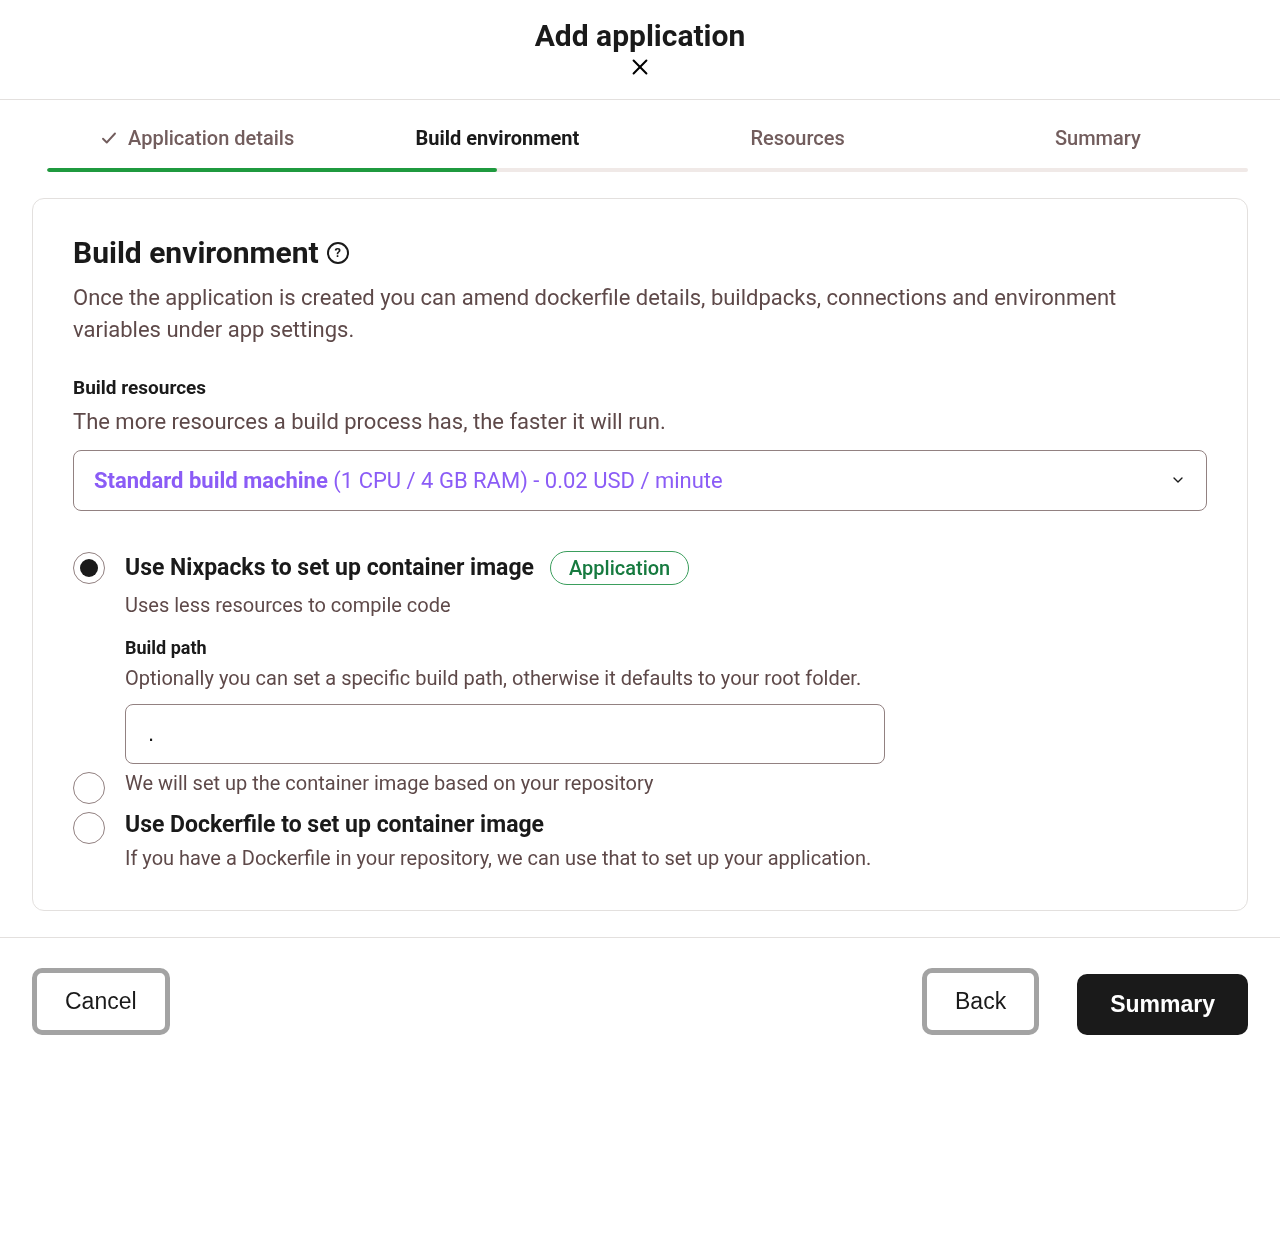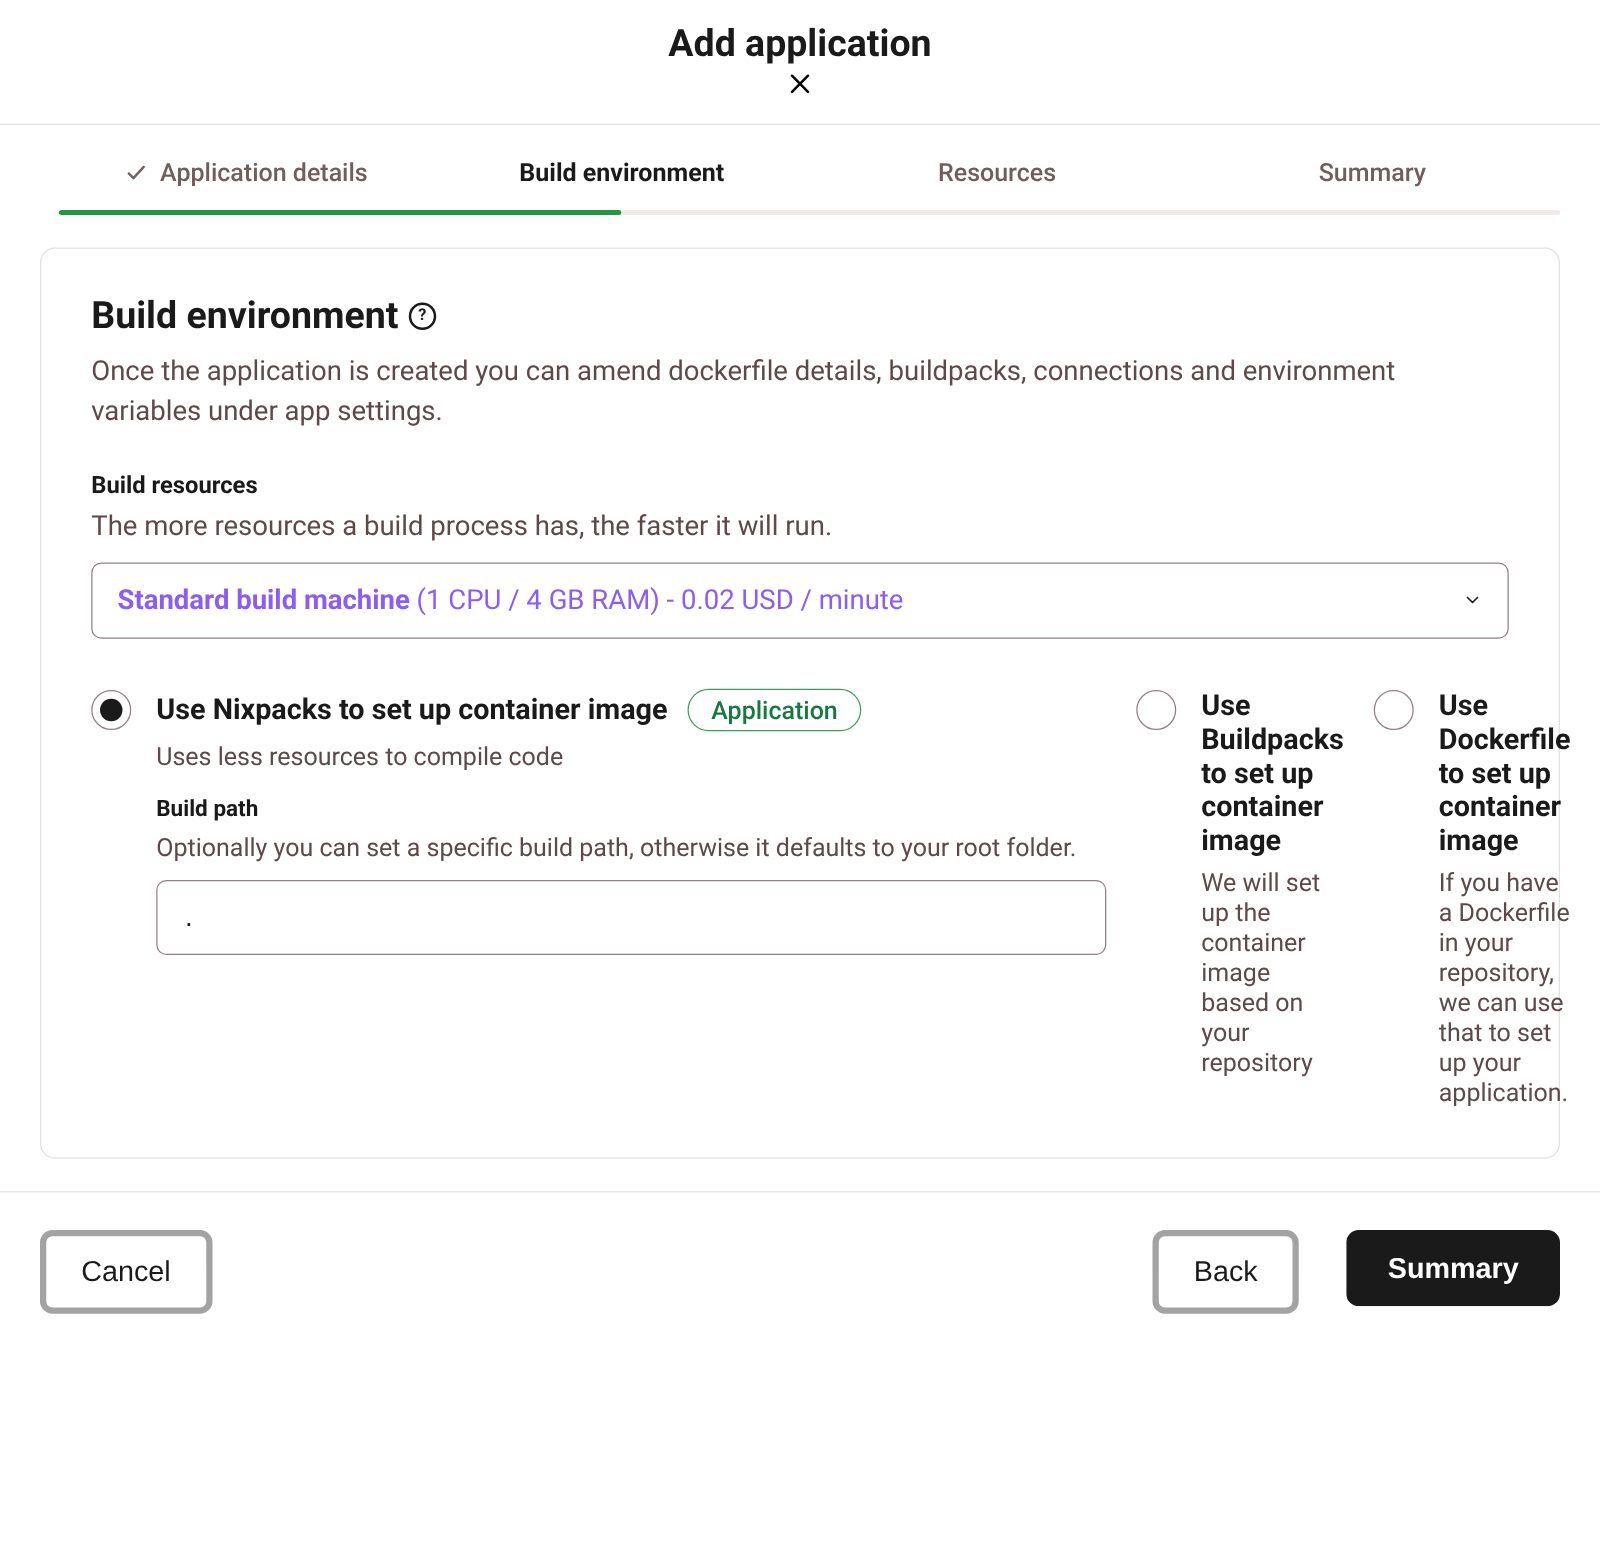--- a/index.html
+++ b/index.html
@@ -144,22 +144,22 @@
     }
     .select-text strong {
       font-weight: 700;
     }
     .chevron-down {
       width: 16px;
       height: 16px;
     }
     .radio-group {
       display: flex;
-      flex-direction: row;
-      gap: 24px;
+      flex-direction: column;
+      gap: 7px;
     }
     .radio-option {
       display: flex;
       gap: 20px;
       align-items: flex-start;
     }
     .radio {
       width: 32px;
       height: 32px;
       border: 1.5px solid #928181;
@@ -232,21 +232,21 @@
     .footer {
       border-top: 1px solid #e3e0de;
       padding: 30px 32px;
       display: flex;
       justify-content: space-between;
       align-items: center;
     }
     .footer-right {
       display: flex;
       gap: 38px;
-      align-items: flex-start;
+      align-items: flex-end;
     }
     .btn {
       font-size: 23px;
       font-weight: 500;
       padding: 15px 28px;
       border-radius: 10px;
       cursor: pointer;
       border: 1px solid transparent;
     }
     .btn-outline {
@@ -336,23 +336,20 @@
             <div class="build-path-title">Build path</div>
             <p class="build-path-desc">Optionally you can set a specific build path, otherwise it defaults to your root folder.</p>
             <input type="text" class="input" value="." style="">
           </div>
         </div>
       </div>
 
       <div class="radio-option">
         <div class="radio"></div>
         <div class="radio-content">
-          <div class="radio-header">
-            <span class="radio-title">Use Buildpacks to set up container image</span>
-          </div>
           <p class="radio-desc">We will set up the container image based on your repository</p>
         </div>
       </div>
 
       <div class="radio-option">
         <div class="radio"></div>
         <div class="radio-content">
           <div class="radio-header">
             <span class="radio-title">Use Dockerfile to set up container image</span>
           </div>

